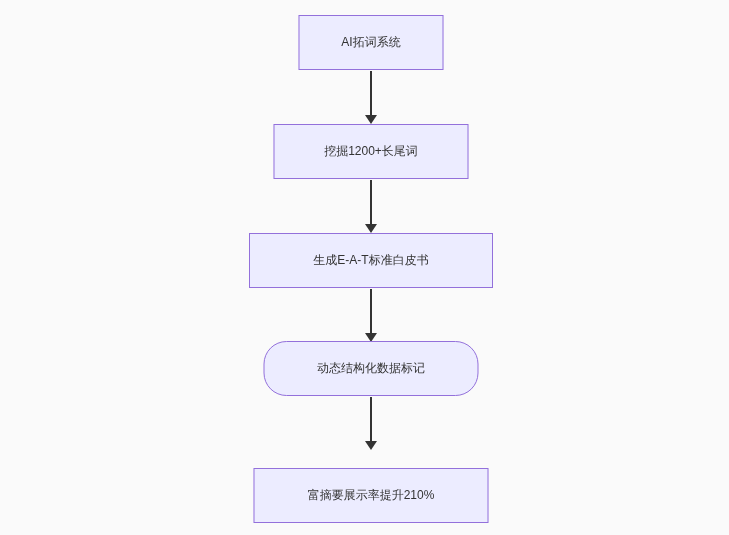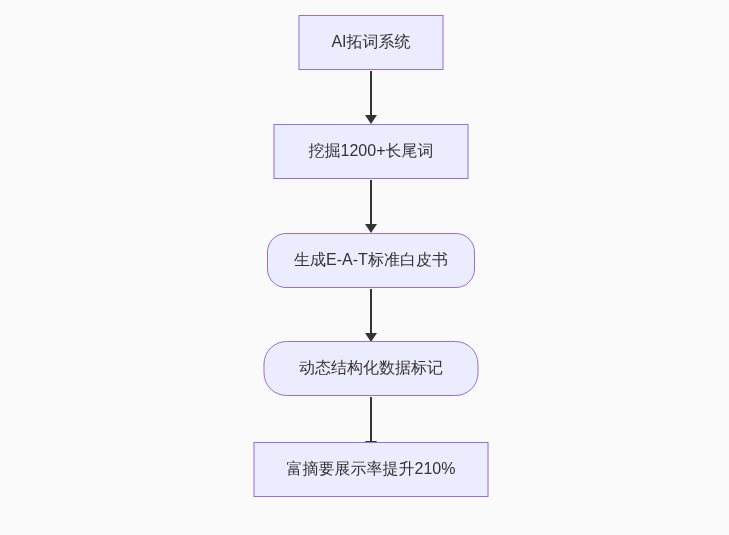--- a/index.html
+++ b/index.html
@@ -23,32 +23,32 @@
     overflow: hidden;
   }
   .node {
     position: absolute;
     left: 371px;
     transform: translateX(-50%);
     height: 55px;
     background: var(--node-fill);
     border: 1px solid var(--node-border);
     color: var(--text);
-    font-size: 16px;
+    font-size: 12px;
     display: flex;
     align-items: center;
     justify-content: center;
     white-space: nowrap;
     box-sizing: border-box;
   }
   .node-1 { top: 15px;  width: 145px; }
   .node-2 { top: 124px; width: 195px; }
-  .node-3 { top: 233px; width: 208px; border-radius: 19px; }
+  .node-3 { top: 233px; width: 244px; }
   .node-4 { top: 341px; width: 215px; border-radius: 23px; }
-  .node-5 { top: 442px; width: 235px; }
+  .node-5 { top: 468px; width: 235px; }
 
   .edge-line {
     position: absolute;
     left: 371px;
     transform: translateX(-50%);
     width: 2px;
     background: var(--arrow);
   }
   .edge-line-1 { top: 71px;  height: 45px; }
   .edge-line-2 { top: 180px; height: 45px; }

